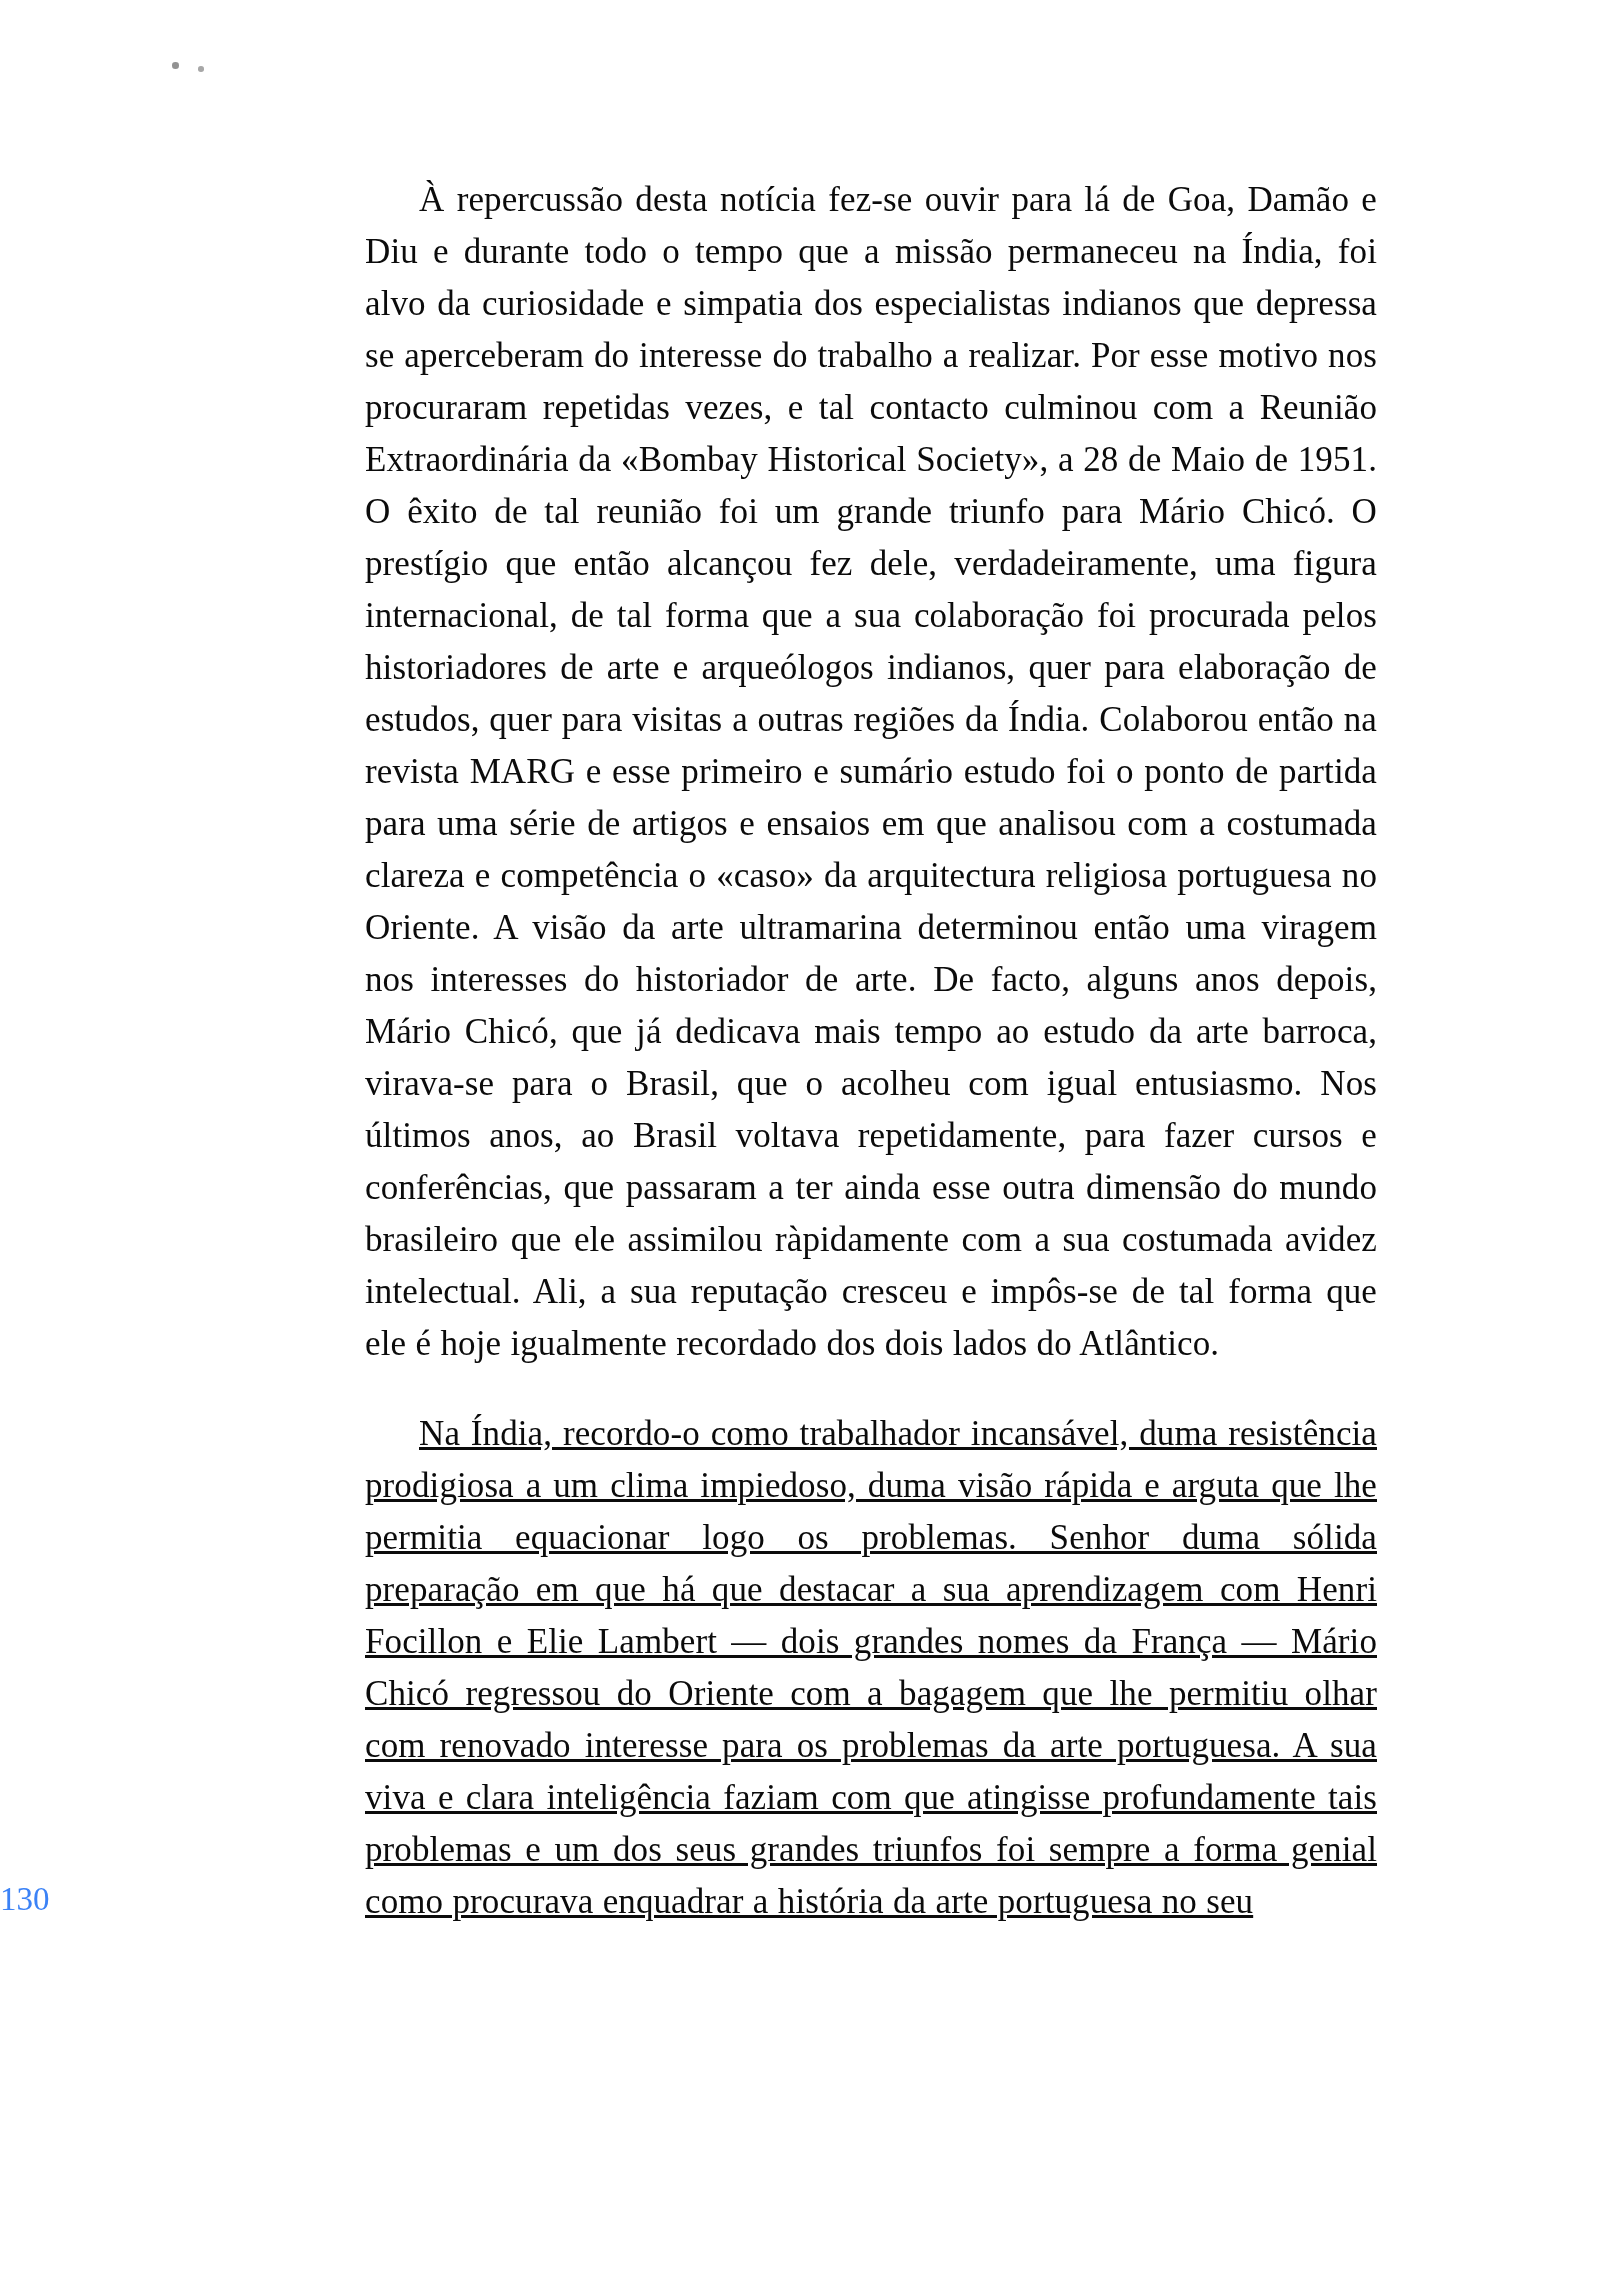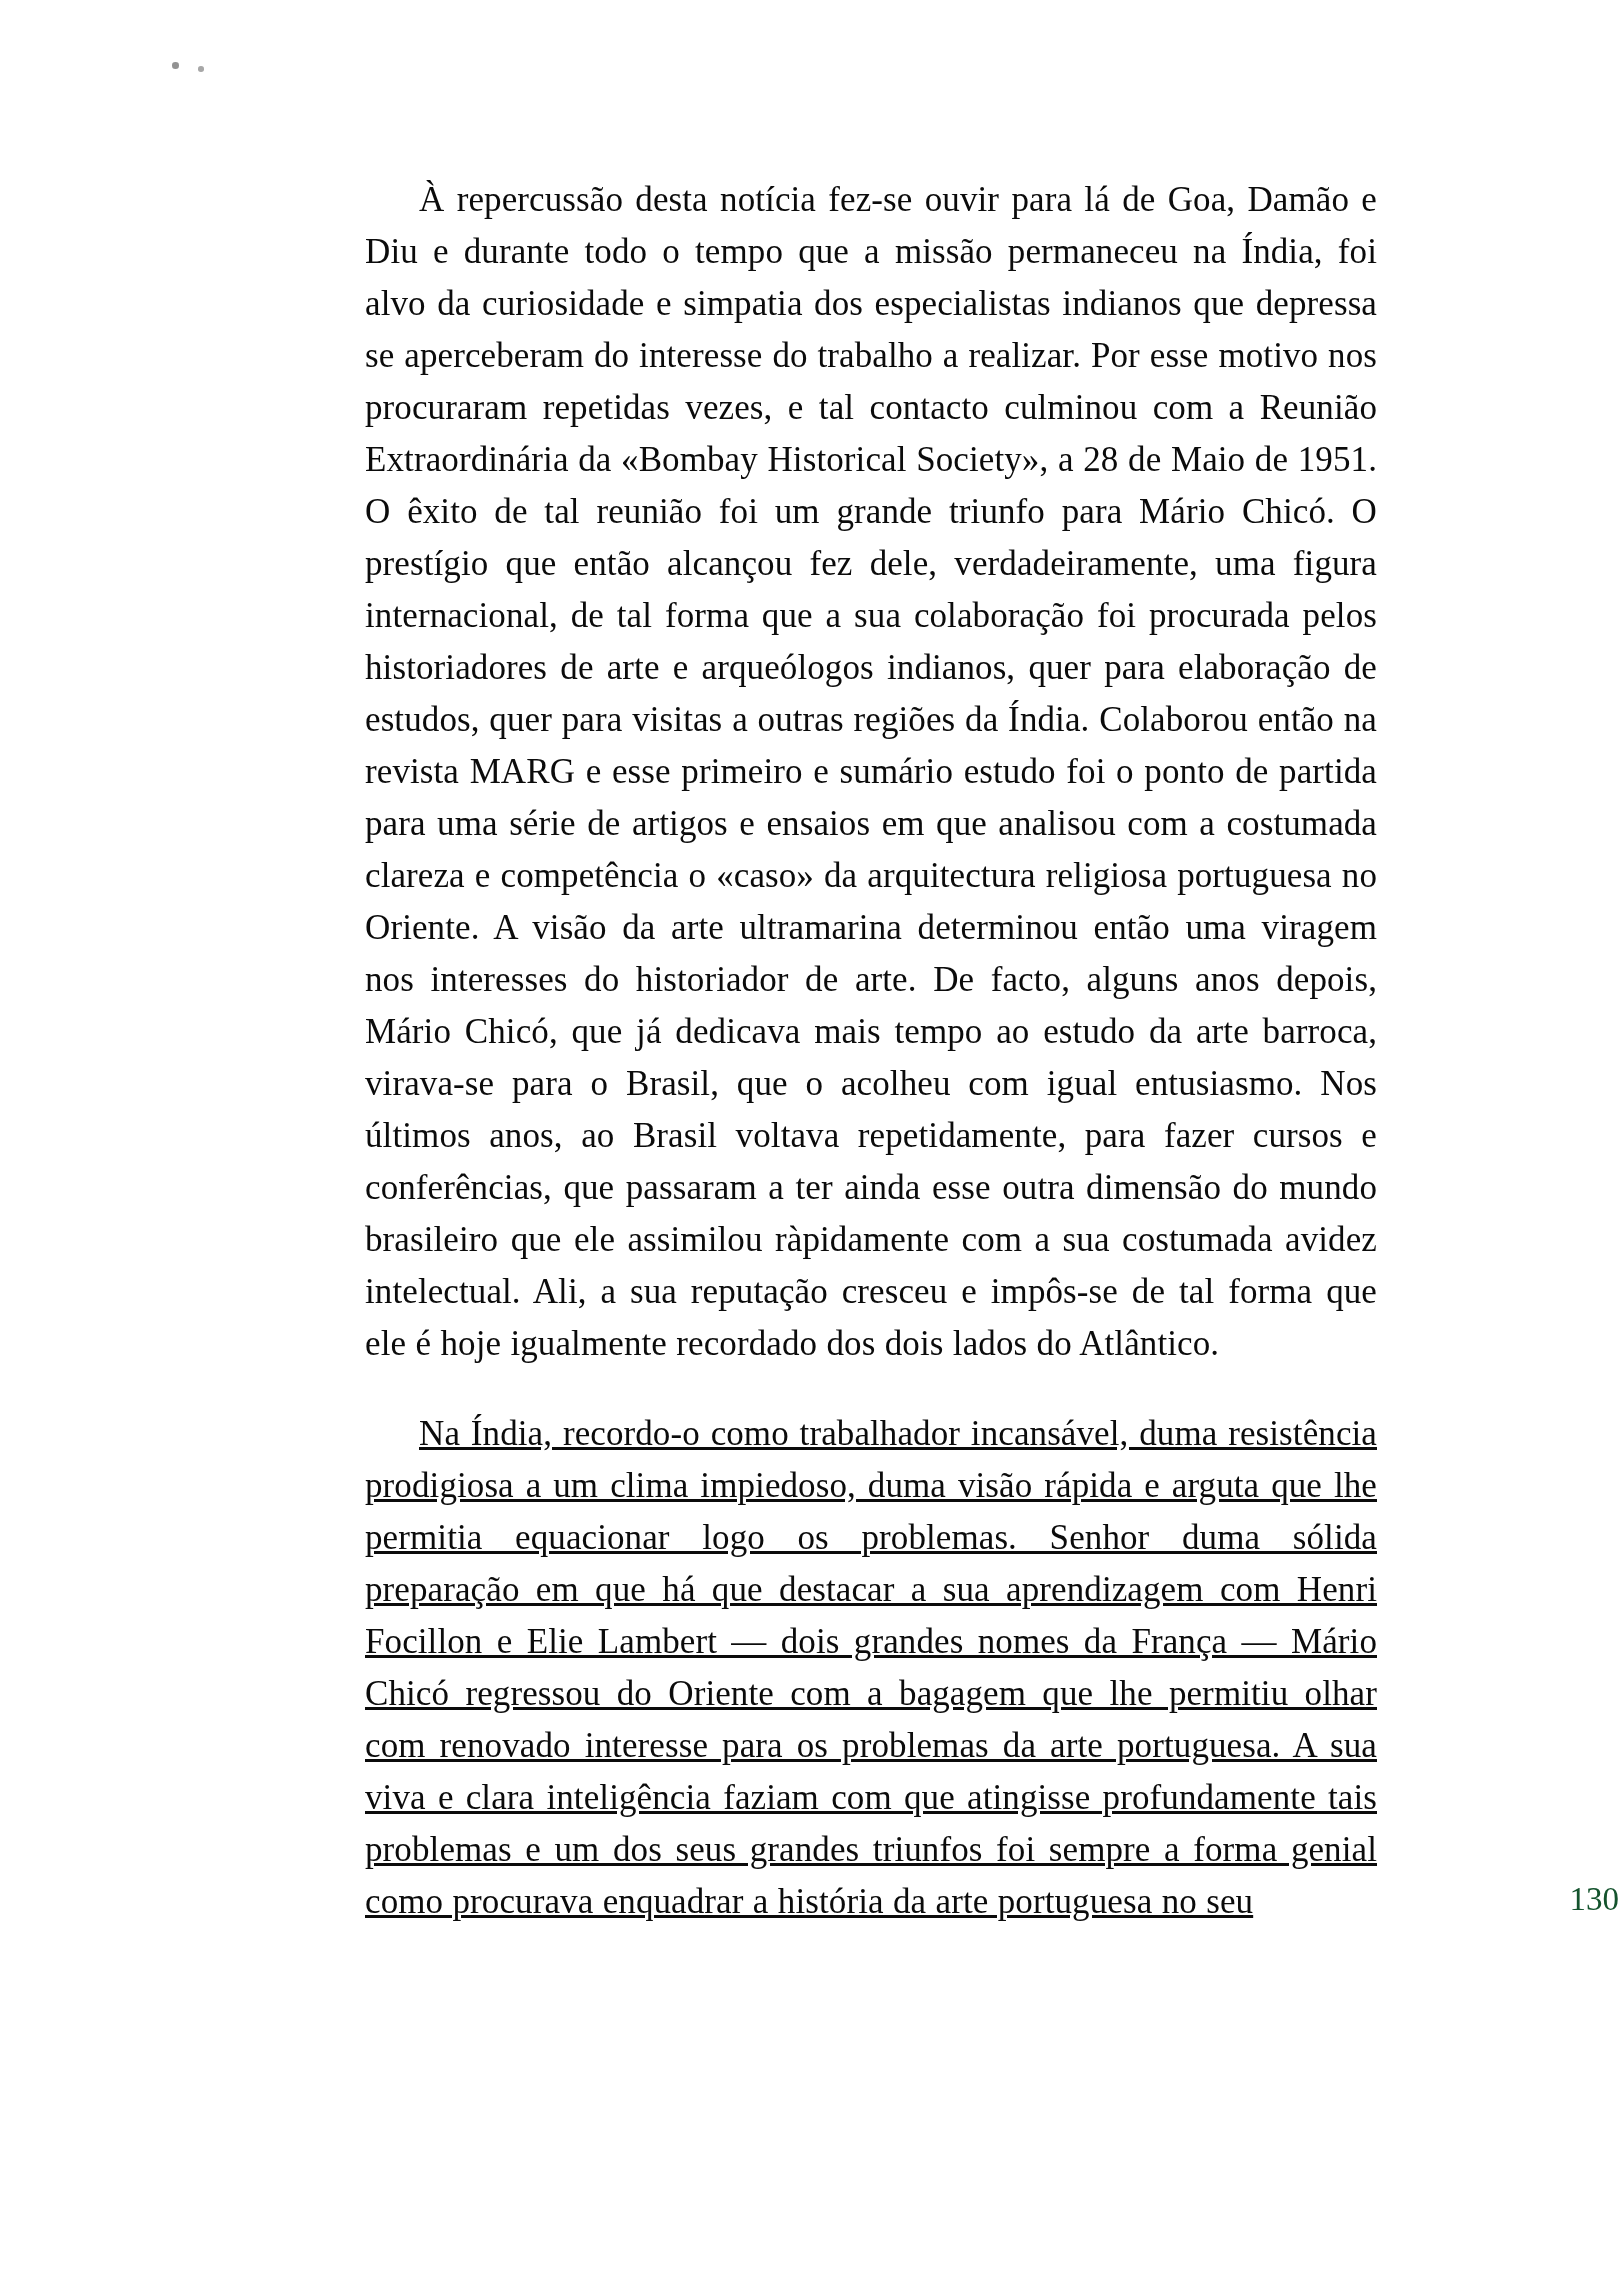--- a/index.html
+++ b/index.html
@@ -49,25 +49,25 @@
     text-decoration: underline;
   }
   
   .para:last-of-type { text-align-last: left; }
 
   .folio {
     position: absolute;
     left: 0;
     right: 0;
     top: 1879px;
-    text-align: right;
+    text-align: left;
     font-size: 33px;
     line-height: 41px;
     font-family: "Liberation Serif", "DejaVu Serif", serif;
-    color: #14532d;
+    color: #3b82f6;
   }
 </style>
 </head>
 <body>
 
 <div class="page">
 
   <span class="speck speck-a"></span>
   <span class="speck speck-b"></span>
 

